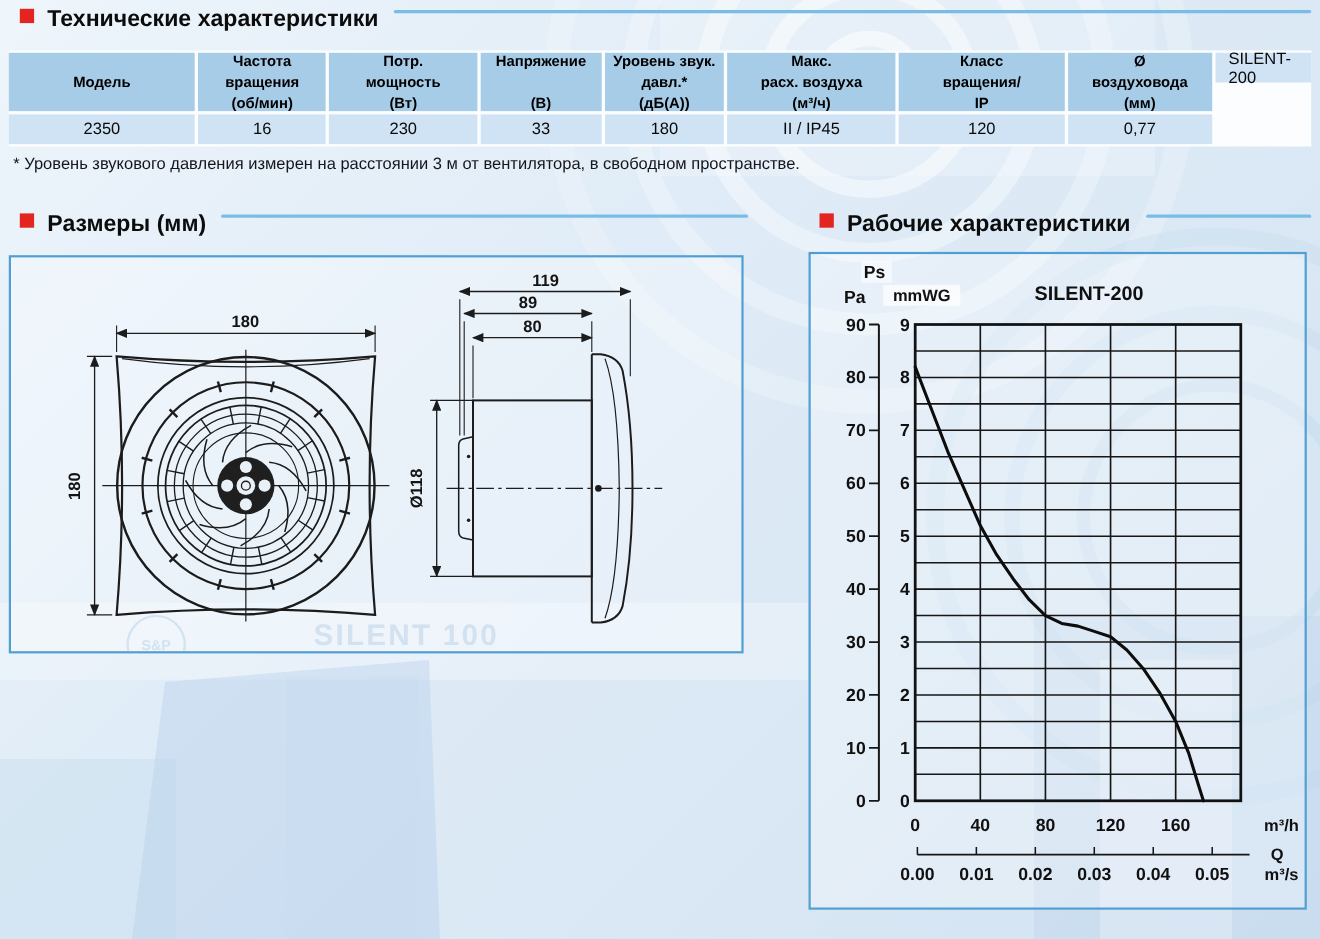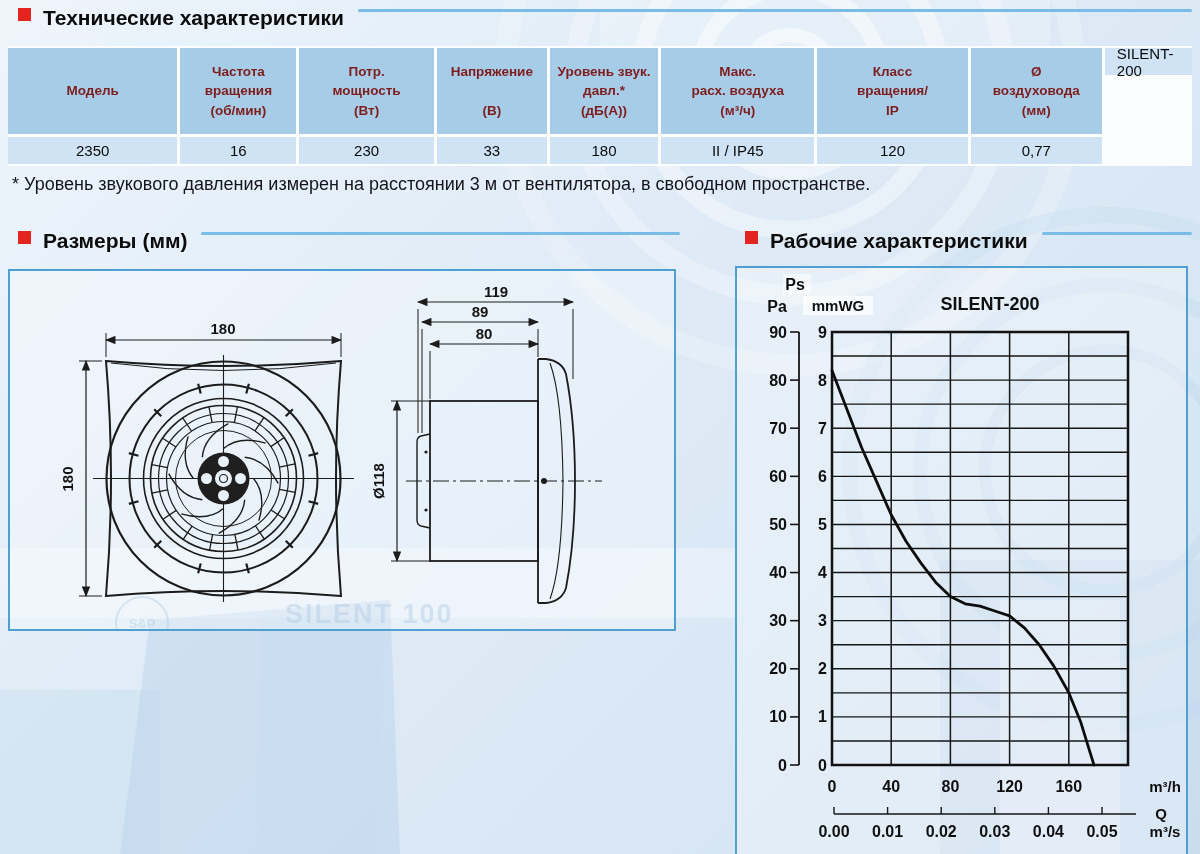--- a/index.html
+++ b/index.html
@@ -14,26 +14,26 @@
   .content{position:relative;z-index:1;padding:6px 8px 0 8px;}
 
   .sec-head{display:flex;align-items:flex-start;}
   .bullet{width:13px;height:13px;background:var(--accent-red,#e3241f);flex:0 0 auto;margin:2px 12px 0 10px;}
   .sec-title{font-size:21px;font-weight:bold;color:#0c0c0c;margin:0;white-space:nowrap;}
   .rule{flex:1;height:3px;background:var(--title-rule-blue,#79bde6);border-radius:2px;margin-left:14px;margin-top:3px;}
 
   #spec-table{display:grid;margin-top:16px;
     grid-template-columns:169fr 116fr 134fr 110fr 108fr 153fr 150fr 131fr 87fr;
     gap:3px;background:#fbfdff;border-top:2px solid #fbfdff;border-bottom:2px solid #fbfdff;}
-  .th{background:var(--table-header-bg,#a7cce8);height:86px;display:flex;align-items:center;justify-content:center;
-    text-align:center;font-weight:bold;font-size:13.5px;line-height:1.42;white-space:pre-line;color:#7f1d1d;}
+  .th{background:var(--table-header-bg,#a7cce8);height:53px;display:flex;align-items:center;justify-content:center;
+    text-align:center;font-weight:bold;font-size:13.5px;line-height:1.42;white-space:pre-line;color:#000000;}
   .td{background:var(--table-row-bg,#cfe3f4);height:27px;display:flex;align-items:center;justify-content:center;font-size:15px;color:#0a0a0a;}
   .td.first{justify-content:flex-start;padding-left:12px;}
 
-  .footnote{margin:8px 0 0 4px;font-size:18px;color:#15151c;}
+  .footnote{margin:8px 0 0 4px;font-size:15px;color:#15151c;}
 
   .cols{display:flex;margin-top:34px;}
   .lcol{width:672px;}
   .rcol{width:457px;margin-left:55px;}
 
   .panel{border:2px solid var(--panel-border-blue,#4f9fd3);background:rgba(255,255,255,.30);}
   .dims-panel{width:664px;height:358px;margin-top:16px;overflow:hidden;}
   .chart-panel{width:449px;height:594px;margin-top:13px;overflow:hidden;}
 
   svg text{font-family:"Liberation Sans",sans-serif;}

